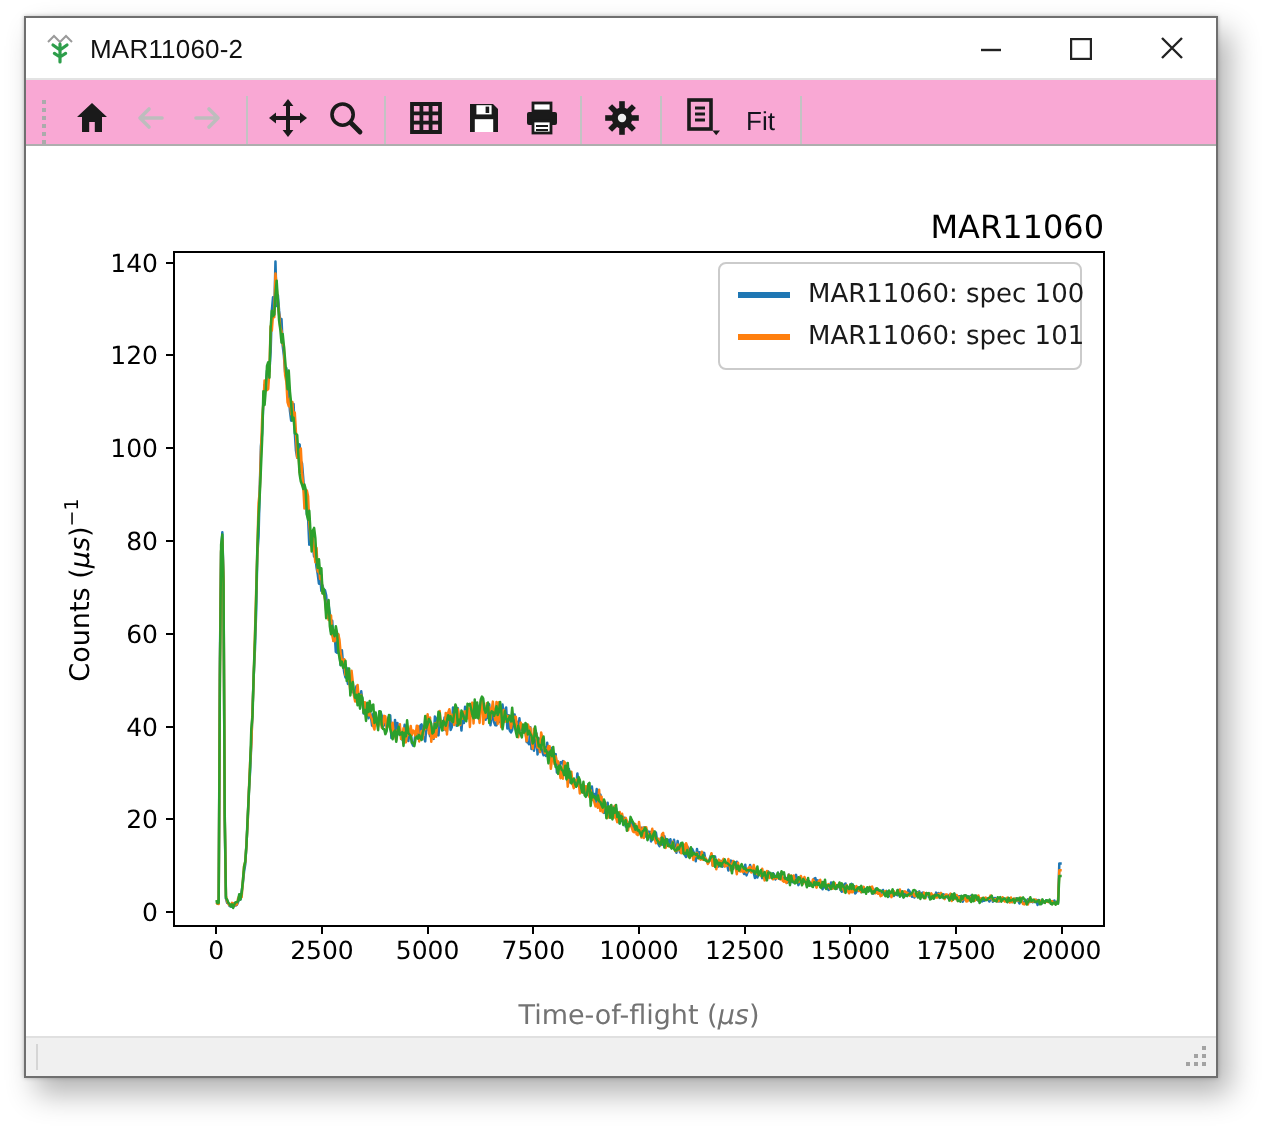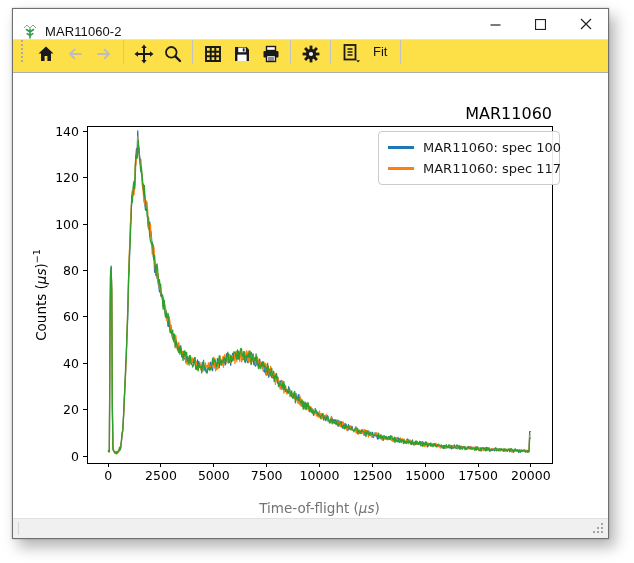--- a/index.html
+++ b/index.html
@@ -7,47 +7,47 @@
               font-family:"Liberation Sans","DejaVu Sans",sans-serif; }
 
   .window {
     position:absolute; left:12px; top:8px; width:597px; height:531px;
     background:#ffffff; border:1px solid #6f6f6f;
     box-shadow: 6px 8px 14px rgba(0,0,0,0.30), 0 0 2px rgba(0,0,0,0.25);
     display:flex; flex-direction:column;
   }
 
   
-  .titlebar { height:30px; background:#ffffff; display:flex; align-items:flex-end; flex:0 0 auto; }
+  .titlebar { height:30px; background:#ffffff; display:flex; align-items:center; flex:0 0 auto; }
   .titlebar .app-icon { width:16px; height:16px; margin-left:9px; margin-right:7px; }
   .titlebar .title-text { font-size:13px; color:#111; letter-spacing:0.1px; }
   .tb-controls { margin-left:auto; display:flex; height:100%; }
   .tb-btn { width:45px; height:100%; display:flex; align-items:center; justify-content:center; background:transparent; border:none; cursor:default; }
   .tb-btn svg { display:block; }
 
   
-  .toolbar { height:34px; background:#fde047; border-top:1px solid #e3e3e3; border-bottom:1px solid #aeaeae;
-             display:flex; align-items:flex-start; padding-left:6px; flex:0 0 auto; }
+  .toolbar { height:34px; background:#f9a8d4; border-top:1px solid #e3e3e3; border-bottom:1px solid #aeaeae;
+             display:flex; align-items:flex-end; padding-left:6px; flex:0 0 auto; }
   .drag-handle { width:4px; height:22px; border-left:2px dotted #ababab; margin:0 6px 0 2px; }
   .tool-btn { width:27px; height:27px; border:none; background:transparent; display:flex; align-items:center; justify-content:center; margin:0 1px; }
   .tool-sep { width:1px; height:24px; background:#c3c3c3; margin:0 5px; }
   .fit-btn { border:none; background:transparent; font-size:13px; color:#14141e; padding:4px 8px; font-family:"Liberation Sans",sans-serif; }
 
   
   .canvas { position:relative; background:#ffffff; flex:1 1 auto; overflow:hidden; }
   .plot-title { position:absolute; left:74px; width:465px; top:31px; text-align:right;
                 font-family:"DejaVu Sans",sans-serif; font-size:16px; color:#000; }
   .xaxis-label { position:absolute; left:74px; width:465px; top:427px; text-align:center;
                  font-family:"DejaVu Sans",sans-serif; font-size:13.5px; color:#737373; }
   .yaxis-label { position:absolute; left:-72px; top:212px; width:200px; height:20px; text-align:center;
                  transform:rotate(-90deg); font-family:"DejaVu Sans",sans-serif; font-size:13.5px; color:#000; }
   .math-it { font-style:italic; }
   .yaxis-label sup { font-size:9.5px; }
 
-  .legend { position:absolute; left:365px; top:58px; width:182px;
+  .legend { position:absolute; left:346px; top:58px; width:182px;
             background:rgba(255,255,255,0.9); border:1px solid #cbcbcb; border-radius:4px;
             padding:5px 9px 5px 9px; }
   .legend-row { display:flex; align-items:center; height:21px; }
   .legend-swatch { width:26px; height:2.6px; margin-right:9px; flex:0 0 auto; }
   .legend-label { font-family:"DejaVu Sans",sans-serif; font-size:13px; color:#1a1a1a; white-space:nowrap; }
 
   
   .statusbar { height:20px; background:#f0f0f0; border-top:1px solid #e0e0e0; position:relative; flex:0 0 auto; }
   .status-sep { position:absolute; left:5px; top:3px; width:1px; height:13px; background:#d5d5d5; }
   .resize-grip { position:absolute; right:3px; bottom:3px; }
@@ -228,21 +228,21 @@
 
     <div class="yaxis-label"><span>Counts (</span><span class="math-it">μs</span><span>)</span><sup>−1</sup></div>
 
     <div class="legend">
       <div class="legend-row">
         <div class="legend-swatch" style="background: rgb(31, 119, 180);"></div>
         <span class="legend-label">MAR11060: spec 100</span>
       </div>
       <div class="legend-row">
         <div class="legend-swatch" style="background: rgb(255, 127, 14);"></div>
-        <span class="legend-label">MAR11060: spec 117</span>
+        <span class="legend-label">MAR11060: spec 101</span>
       </div>
     </div>
   </div>
 
   <div class="statusbar">
     <div class="status-sep"></div>
     <svg class="resize-grip" width="13" height="13" viewBox="0 0 13 13">
       <g fill="#a3a3a3">
         <rect x="9" y="1" width="2" height="2"></rect>
         <rect x="5" y="5" width="2" height="2"></rect>

